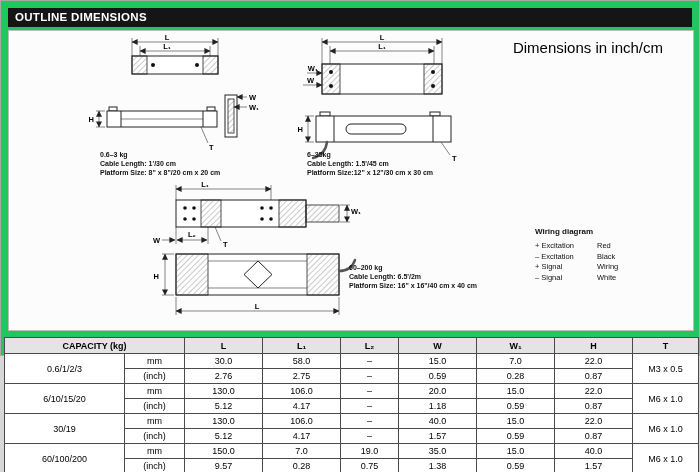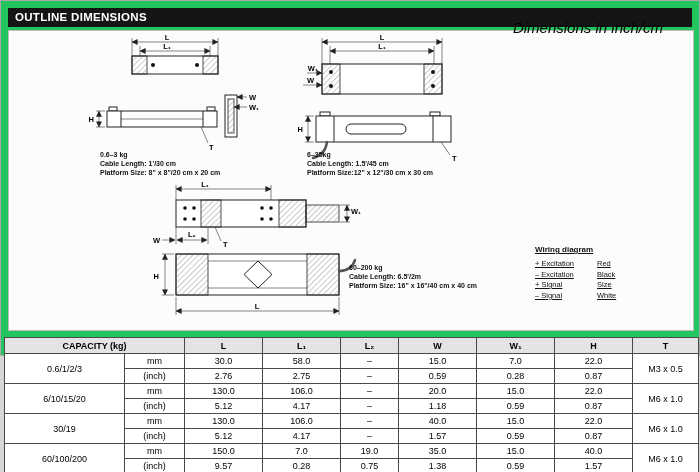--- a/index.html
+++ b/index.html
@@ -10,28 +10,28 @@
     font-family: "Liberation Sans", sans-serif;
   }
   .page { position: relative; width: 700px; height: 356px; background: #22c55e; border: 1px solid #a8a8a8; }
 
   .header-bar { position: absolute; left: 7px; top: 7px; right: 7px; height: 19px; background: #151515; color: #fff; }
   .header-title { font-size: 11.5px; font-weight: bold; line-height: 19px; padding-left: 7px; letter-spacing: 0.3px; }
 
   .draw-area { position: absolute; left: 7px; top: 29px; width: 686px; height: 301px; background: #fcfcfc; border: 1px solid #bdbdbd; }
   .drawings { position: absolute; left: 0; top: 0; width: 684px; height: 299px; }
 
-  .units-note { position: absolute; top: 18px; right: 36px; font-size: 15px; color: #000; font-style: italic; }
+  .units-note { position: absolute; top: 38px; right: 36px; font-size: 15px; color: #000; }
 
   .note { position: absolute; font-size: 7px; font-weight: bold; color: #111; line-height: 1.3; white-space: nowrap; }
   .note-small  { left: 99px;  top: 149px; }
   .note-medium { left: 306px; top: 149px; }
   .note-large  { left: 348px; top: 262px; }
 
-  .wiring { position: absolute; left: 534px; top: 244px; font-size: 7.5px; color: #111; text-decoration: underline; }
+  .wiring { position: absolute; left: 534px; top: 226px; font-size: 7.5px; color: #111; }
   .wiring-title { font-weight: bold; font-size: 8px; margin-bottom: 5px; }
   .wiring-row { display: flex; line-height: 1.4; }
   .wiring-sig { width: 62px; }
 
   .spec { position: absolute; left: 3px; top: 336px; width: 694px; border-collapse: collapse; table-layout: fixed; font-size: 9px; color: #000; }
   .spec th, .spec td { border: 1px solid #4a4a4a; text-align: center; padding: 0; white-space: nowrap; overflow: hidden; }
   .spec thead th { background: #e4e4e4; height: 16px; font-weight: bold; }
   .spec td { height: 15px; background: #fff; }
 
   svg .ln { fill: #fff; stroke: #222; stroke-width: 1; }
@@ -222,21 +222,21 @@
     <div class="wiring-row">
       <span class="wiring-sig">+ Excitation</span>
       <span>Red</span>
     </div>
     <div class="wiring-row">
       <span class="wiring-sig">– Excitation</span>
       <span>Black</span>
     </div>
     <div class="wiring-row">
       <span class="wiring-sig">+ Signal</span>
-      <span>Size</span>
+      <span>Wiring</span>
     </div>
     <div class="wiring-row">
       <span class="wiring-sig">– Signal</span>
       <span>White</span>
     </div>
   </div>
 
   <table class="spec">
     <colgroup>
       <col style="width:120px">

